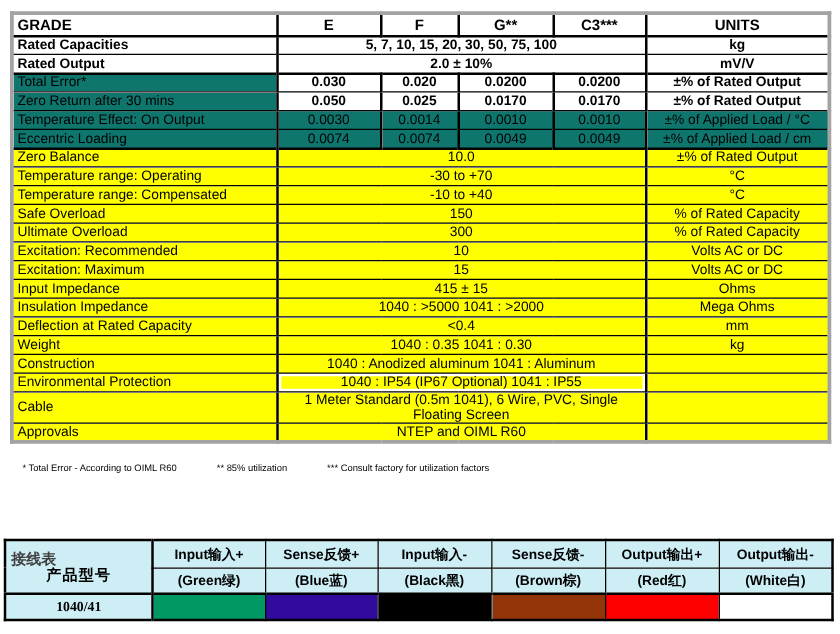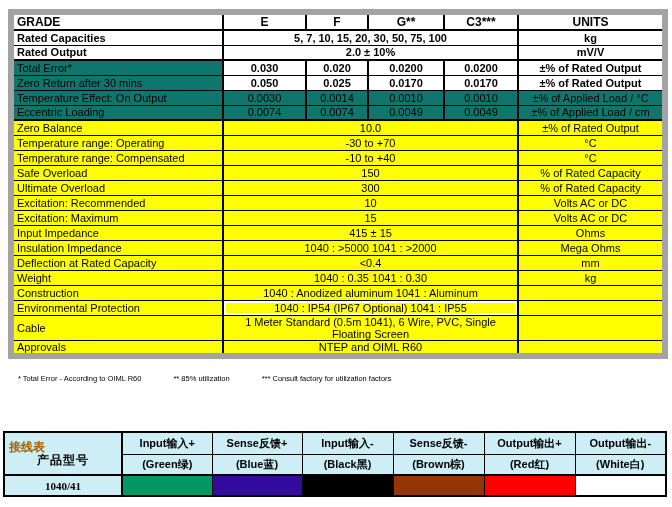--- a/index.html
+++ b/index.html
@@ -3,21 +3,21 @@
 <meta charset="utf-8">
 <style>
   * { box-sizing: border-box; }
   html,body { margin:0; padding:0; }
   body {
     width:672px; height:507px; background:#fff; position:relative;
     font-family:"Liberation Sans", sans-serif; color:#000;
   }
   .spec-wrap { position:absolute; left:8px; top:9px; width:657px; }
   table { border-collapse:collapse; width:100%; table-layout:fixed; }
-  .spec { border:6px solid #a3a3a3; }
+  .spec { border:3px solid #a3a3a3; }
   .spec td {
     border:1px solid #000; border-left-width:2px; border-right-width:2px;
     font-size:11px; height:15px; padding:0 2px; vertical-align:middle; line-height:12px;
     overflow:hidden; white-space:nowrap;
   }
   .spec td.wrap { white-space:normal; }
   .spec tr.hdr td { font-weight:bold; font-size:12px; height:18px; border-bottom-width:2px; }
   .spec tr.sep td { border-top-width:2px; }
   .lbl { text-align:left; padding-left:3px !important; }
   .ctr { text-align:center; }
@@ -30,21 +30,21 @@
   .wire-wrap { position:absolute; left:3px; top:431px; width:662px; }
   .wire { border:2px solid #000; }
   .wire td {
     border:1px solid #000; background:#cdeef5; text-align:center;
     font-size:11px; font-weight:bold; vertical-align:middle; padding:0 2px; overflow:hidden;
   }
   .wire tr.sig-row td { height:22px; }
   .wire tr.colname-row td { height:21px; }
   .wire tr.swatch-row td { height:21px; border-top-width:2px; padding:0; }
   .wire td.leftcol { border-right-width:2px; padding:0; }
-  .wire-title { color:#a16207; font-size:12px; font-weight:bold; text-align:left; padding:1px 0 0 4px; line-height:13px; }
+  .wire-title { color:#404040; font-size:12px; font-weight:bold; text-align:left; padding:1px 0 0 4px; line-height:13px; }
   .model-header { font-size:12px; font-weight:bold; text-align:center; line-height:13px; letter-spacing:1px; }
   .model-cell { font-family:"Liberation Serif", serif; font-size:12px; font-weight:normal; }
 </style>
 </head>
 <body>
 
 <div class="spec-wrap">
   <table class="spec">
     <colgroup>
       <col style="width:212px">

